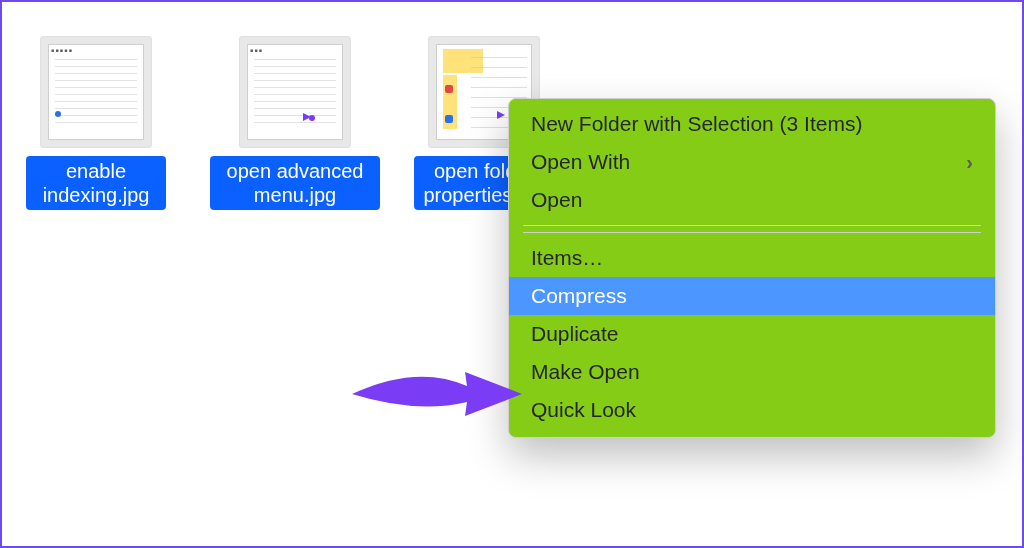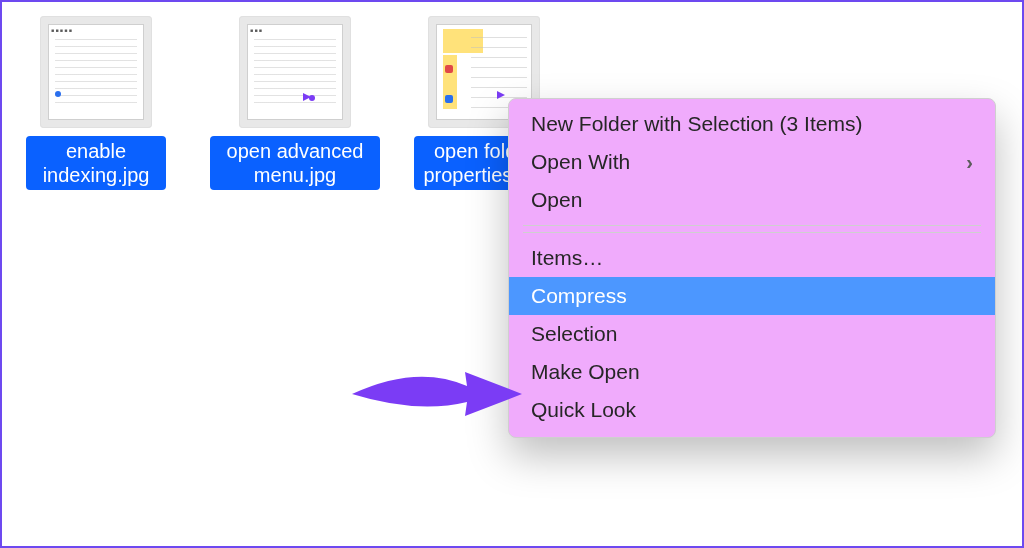--- a/index.html
+++ b/index.html
@@ -19,20 +19,21 @@
     height: 548px;
     border: 2px solid #6d49f0;
     box-sizing: border-box;
     background: #ffffff;
   }
   
   .file {
     position: absolute;
     width: 140px;
     text-align: center;
+    margin-top: 20px;
   }
   .thumb-wrap {
     margin: 0 auto;
     width: 112px;
     height: 112px;
     background: #e8e8e8;
     border-radius: 4px;
     display: flex;
     align-items: center;
     justify-content: center;
@@ -80,21 +81,21 @@
     max-width: 170px;
     word-break: break-word;
   }
 
   
   .context-menu {
     position: absolute;
     left: 506px;
     top: 96px;
     width: 486px;
-    background: #f0abfc;
+    background: #84cc16;
     border: 1px solid #cfcfcf;
     border-radius: 8px;
     box-shadow: 0 18px 40px rgba(0,0,0,0.25);
     padding: 6px 0 8px;
   }
   .menu-item {
     font-size: 21px;
     color: #262626;
     padding: 7px 22px;
     display: flex;
@@ -183,21 +184,21 @@
     </div>
     <div class="menu-sep"></div>
     <div class="menu-sep"></div>
     <div class="menu-item">
       <span>Items…</span>
     </div>
     <div class="menu-item hl">
       <span>Compress</span>
     </div>
     <div class="menu-item">
-      <span>Selection</span>
+      <span>Duplicate</span>
     </div>
     <div class="menu-item">
       <span>Make Open</span>
     </div>
     <div class="menu-item">
       <span>Quick Look</span>
     </div>
   </div>
 
   <svg class="pointer" viewBox="0 0 180 80">

